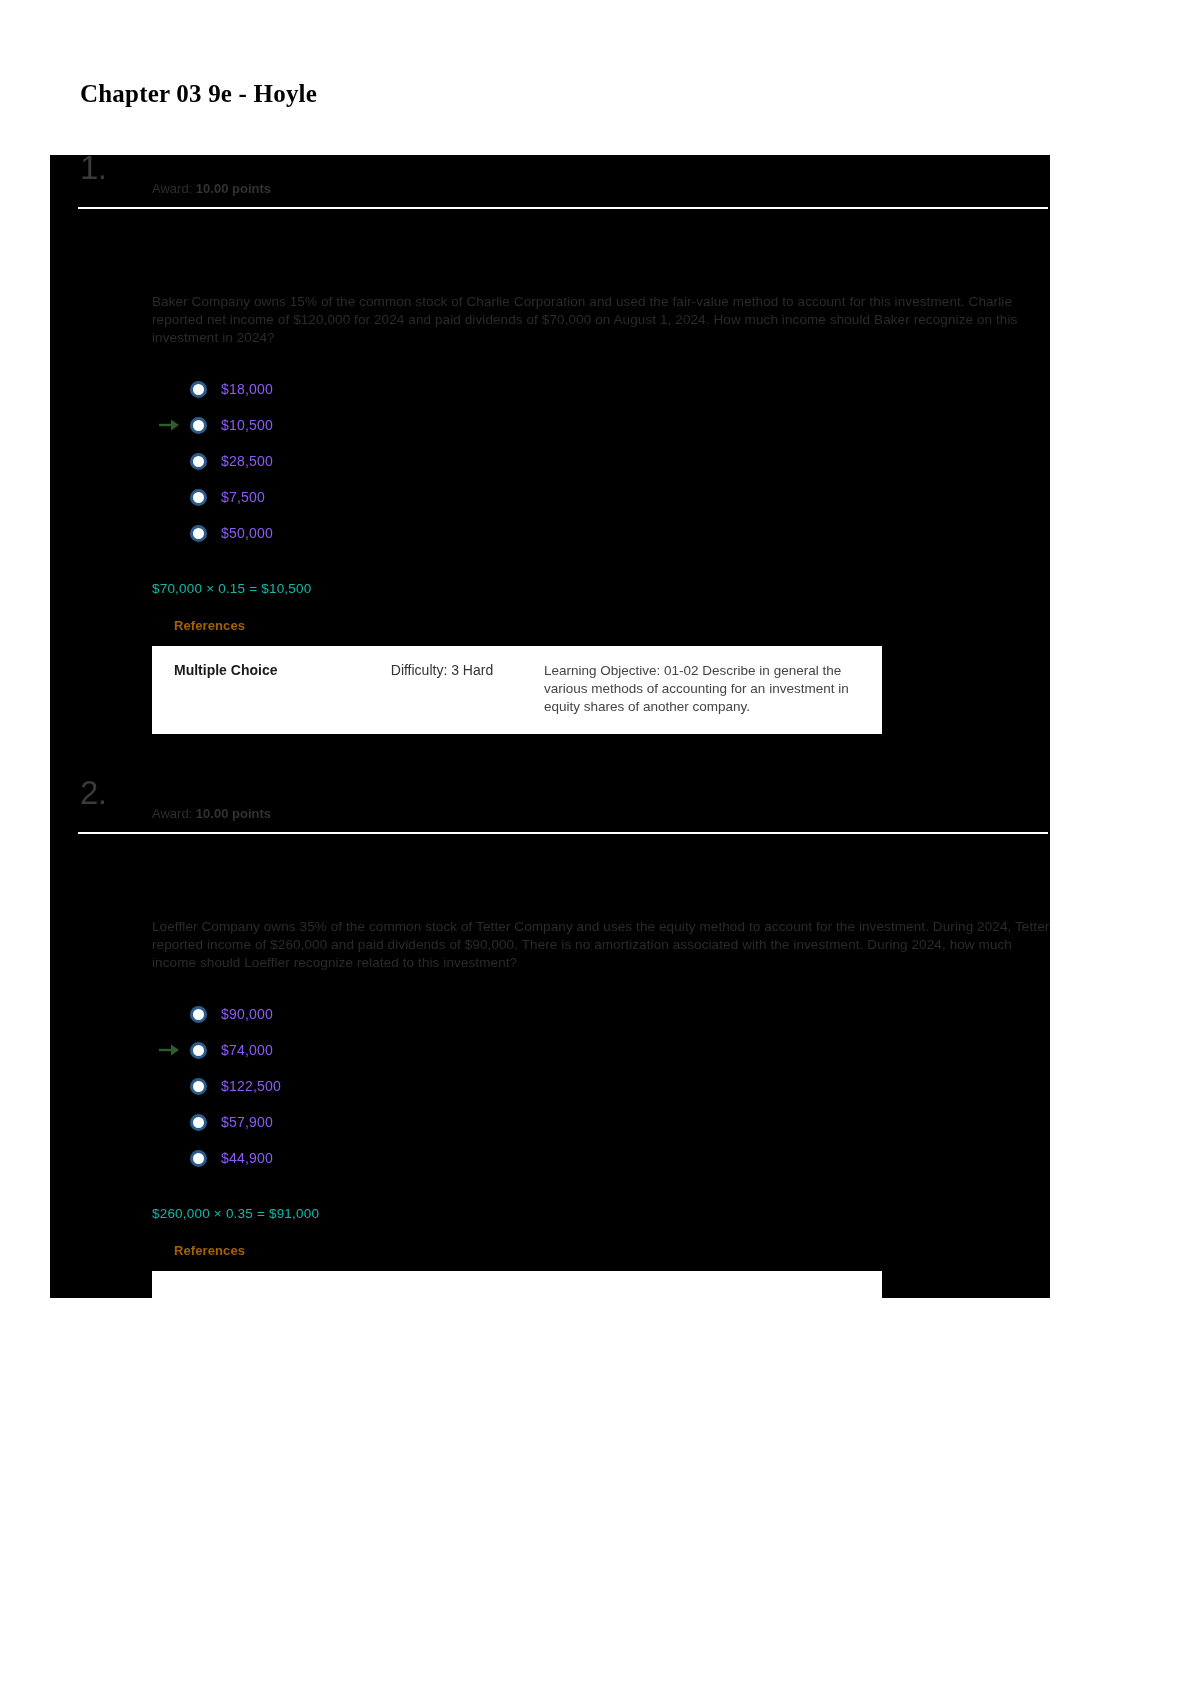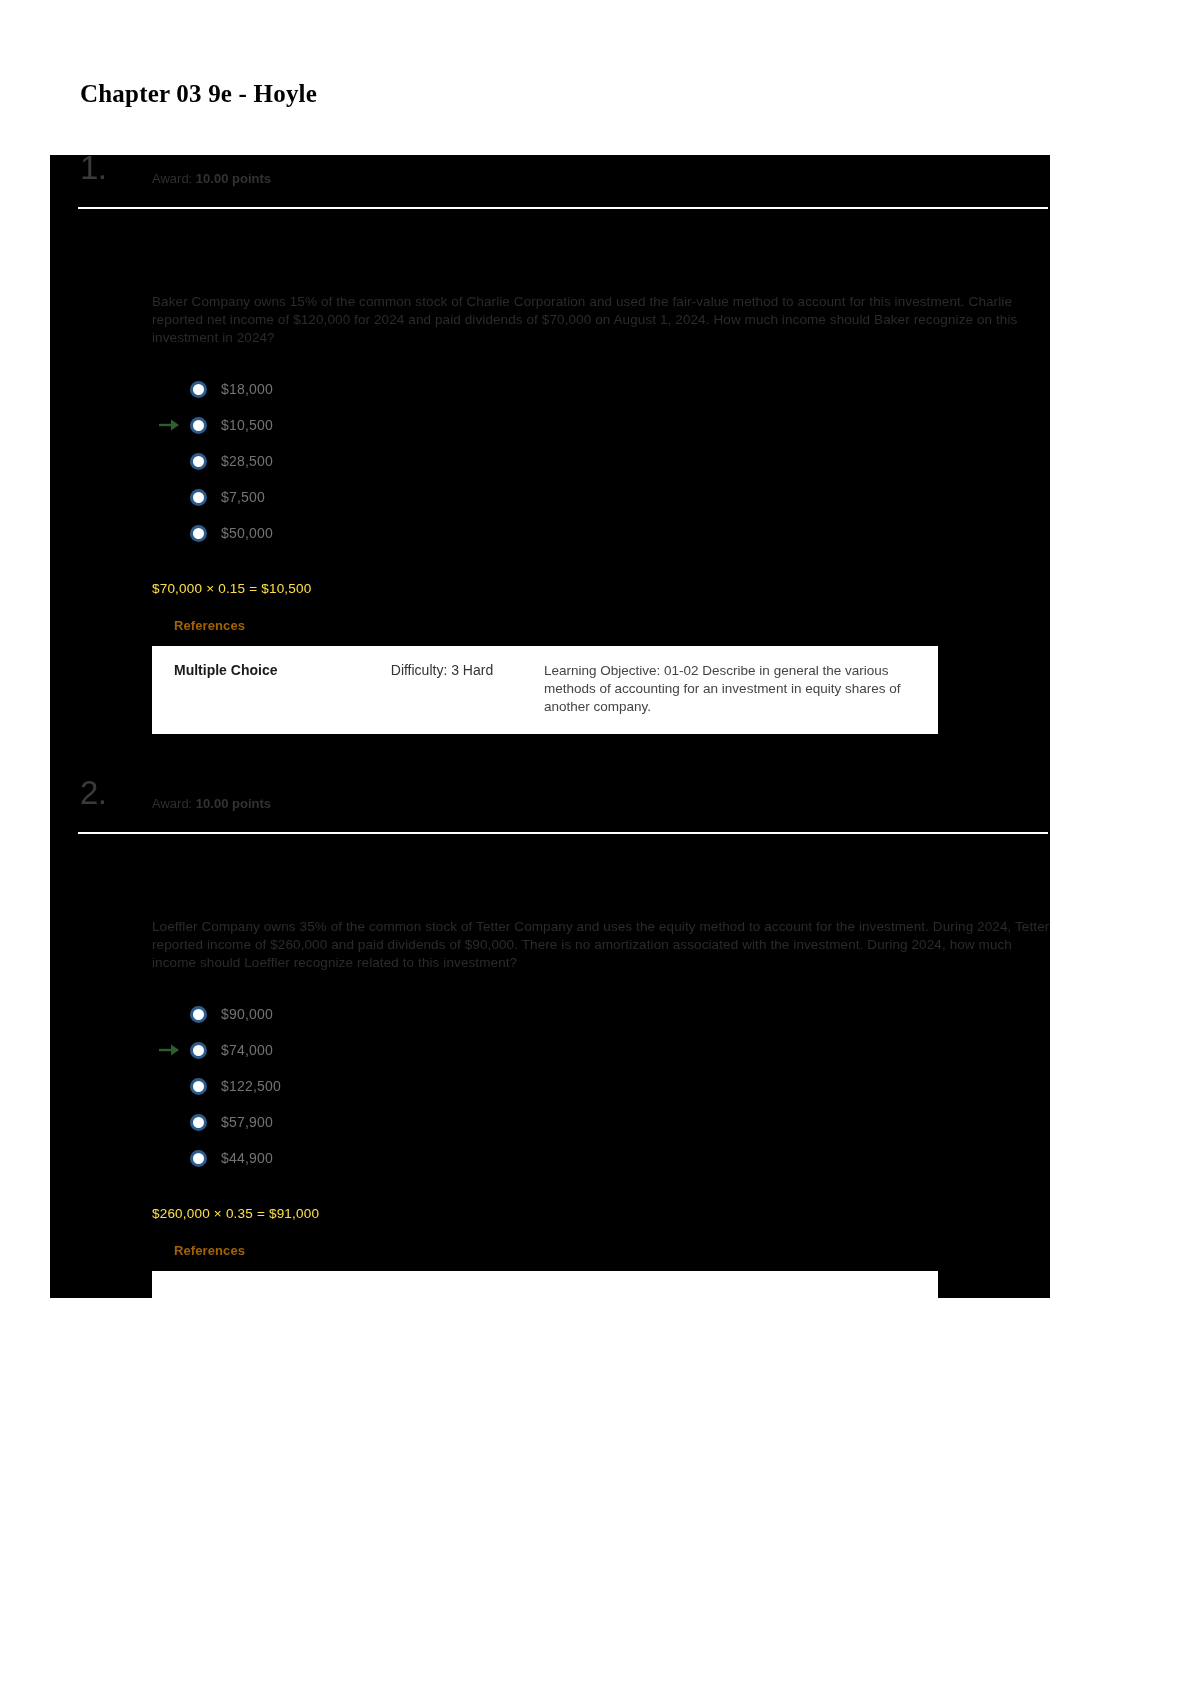--- a/index.html
+++ b/index.html
@@ -51,21 +51,21 @@
     top: -6px;
     font-size: 33px;
     color: #3a3a3a;
     font-weight: 300;
     letter-spacing: -0.5px;
   }
 
   .q-award {
     position: absolute;
     left: 102px;
-    top: 16px;
+    top: 26px;
     font-size: 13px;
     color: #2e2e2e;
   }
   .q-award b {
     font-weight: bold;
     color: #323232;
   }
 
   .q-rule {
     margin-left: 28px;
@@ -116,48 +116,48 @@
     border-radius: 50%;
     background: #ffffff;
     border: 3px solid #2b5d8c;
     box-sizing: border-box;
     flex: 0 0 auto;
   }
 
   .option-label {
     margin-left: 14px;
     font-size: 14px;
-    color: #737373;
+    color: #8b5cf6;
     letter-spacing: 0.2px;
   }
 
   .explanation {
     margin-top: 30px;
     margin-left: -102px;
     padding-left: 102px;
     font-size: 13.5px;
-    color: #fde047;
+    color: #14b8a6;
     letter-spacing: 0.2px;
   }
 
   .references {
     margin-top: 22px;
     padding-left: 22px;
     font-size: 13px;
     font-weight: bold;
     color: #a16207;
     letter-spacing: 0.1px;
     display: inline-block;
     cursor: pointer;
   }
 
   .meta-table {
     margin-top: 12px;
     margin-left: 0px;
-    width: 786px;
+    width: 730px;
     background: #ffffff;
     display: flex;
     padding: 16px 0 18px 0;
     box-sizing: border-box;
   }
 
   .meta-col-type {
     width: 188px;
     padding-left: 22px;
     box-sizing: border-box;

